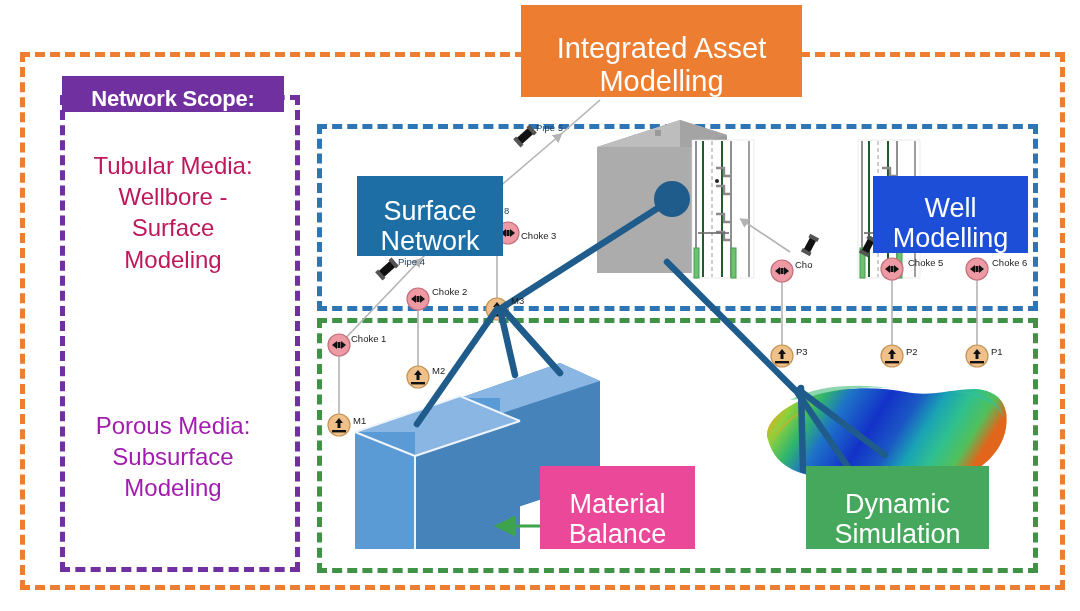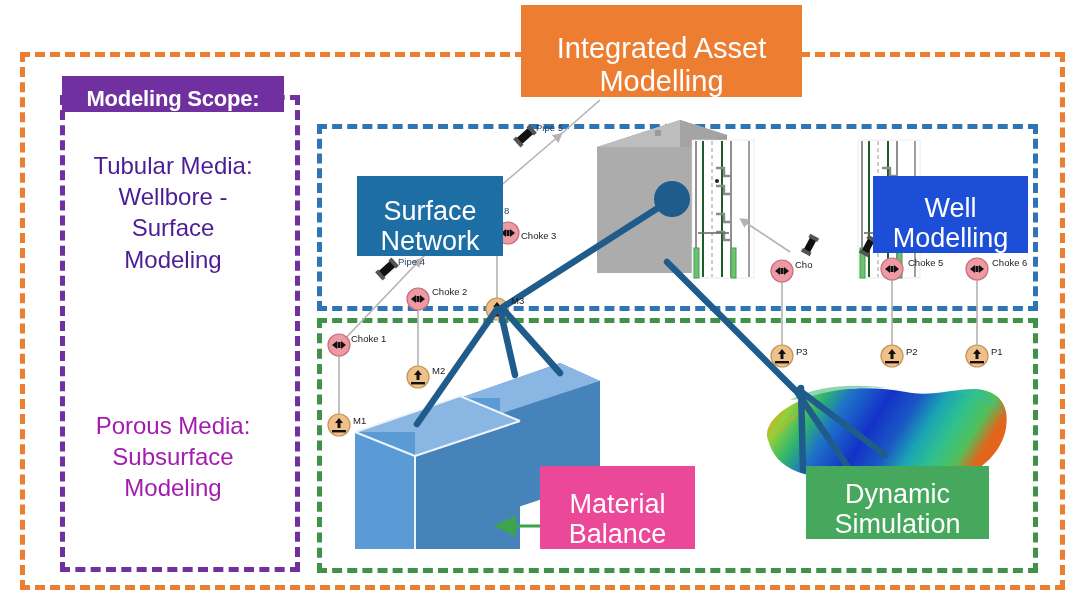--- a/index.html
+++ b/index.html
@@ -17,25 +17,25 @@
   .lbl{position:absolute;display:flex;align-items:flex-end;justify-content:center;
        text-align:center;color:#fff;line-height:1.12;box-sizing:border-box;}
 
   #iam-box{left:521px;top:5px;width:281px;height:92px;background:#ED7D31;
            font-size:29px;}
   #scope-box{left:62px;top:76px;width:222px;height:36px;background:#7030A0;
            font-size:22px;font-weight:bold;letter-spacing:-.2px;}
   #surface-box{left:357px;top:176px;width:146px;height:80px;background:#1C6EA4;font-size:27px;}
   #well-box{left:873px;top:176px;width:155px;height:77px;background:#1d4ed8;font-size:27px;}
   #matbal-box{left:540px;top:466px;width:155px;height:83px;background:#ec4899;font-size:27px;}
-  #dynsim-box{left:806px;top:466px;width:183px;height:73px;background:#45A85C;font-size:27px;}
+  #dynsim-box{left:806px;top:466px;width:183px;height:83px;background:#45A85C;font-size:27px;}
 
   
   .scope-text{position:absolute;text-align:center;line-height:1.3;font-size:24px;}
-  #tubular-text{left:62px;top:150px;width:222px;color:#4c1d95;}
+  #tubular-text{left:62px;top:150px;width:222px;color:#be185d;}
   #porous-text{left:62px;top:410px;width:222px;color:#a21caf;}
 
   
   #net{position:absolute;left:0;top:0;width:1080px;height:611px;}
 
   .eqlabel{font-family:"Liberation Sans",sans-serif;font-size:9.5px;fill:#1a1a1a;}
   .pipelabel{font-family:"Liberation Sans",sans-serif;font-size:9.5px;fill:#1a3a5a;}
 </style>
 </head>
 <body>
@@ -307,21 +307,21 @@
   </svg>
 
   <div class="lbl" id="iam-box">
     <span>
       <span>Integrated Asset</span><br>
       <span>Modelling</span>
     </span>
   </div>
 
   <div class="lbl" id="scope-box">
-    <span>Modeling Scope:</span>
+    <span>Network Scope:</span>
   </div>
 
   <div class="scope-text" id="tubular-text">
     <span style="white-space:pre-line">Tubular Media:
 Wellbore -
 Surface
 Modeling</span>
   </div>
 
   <div class="scope-text" id="porous-text">

